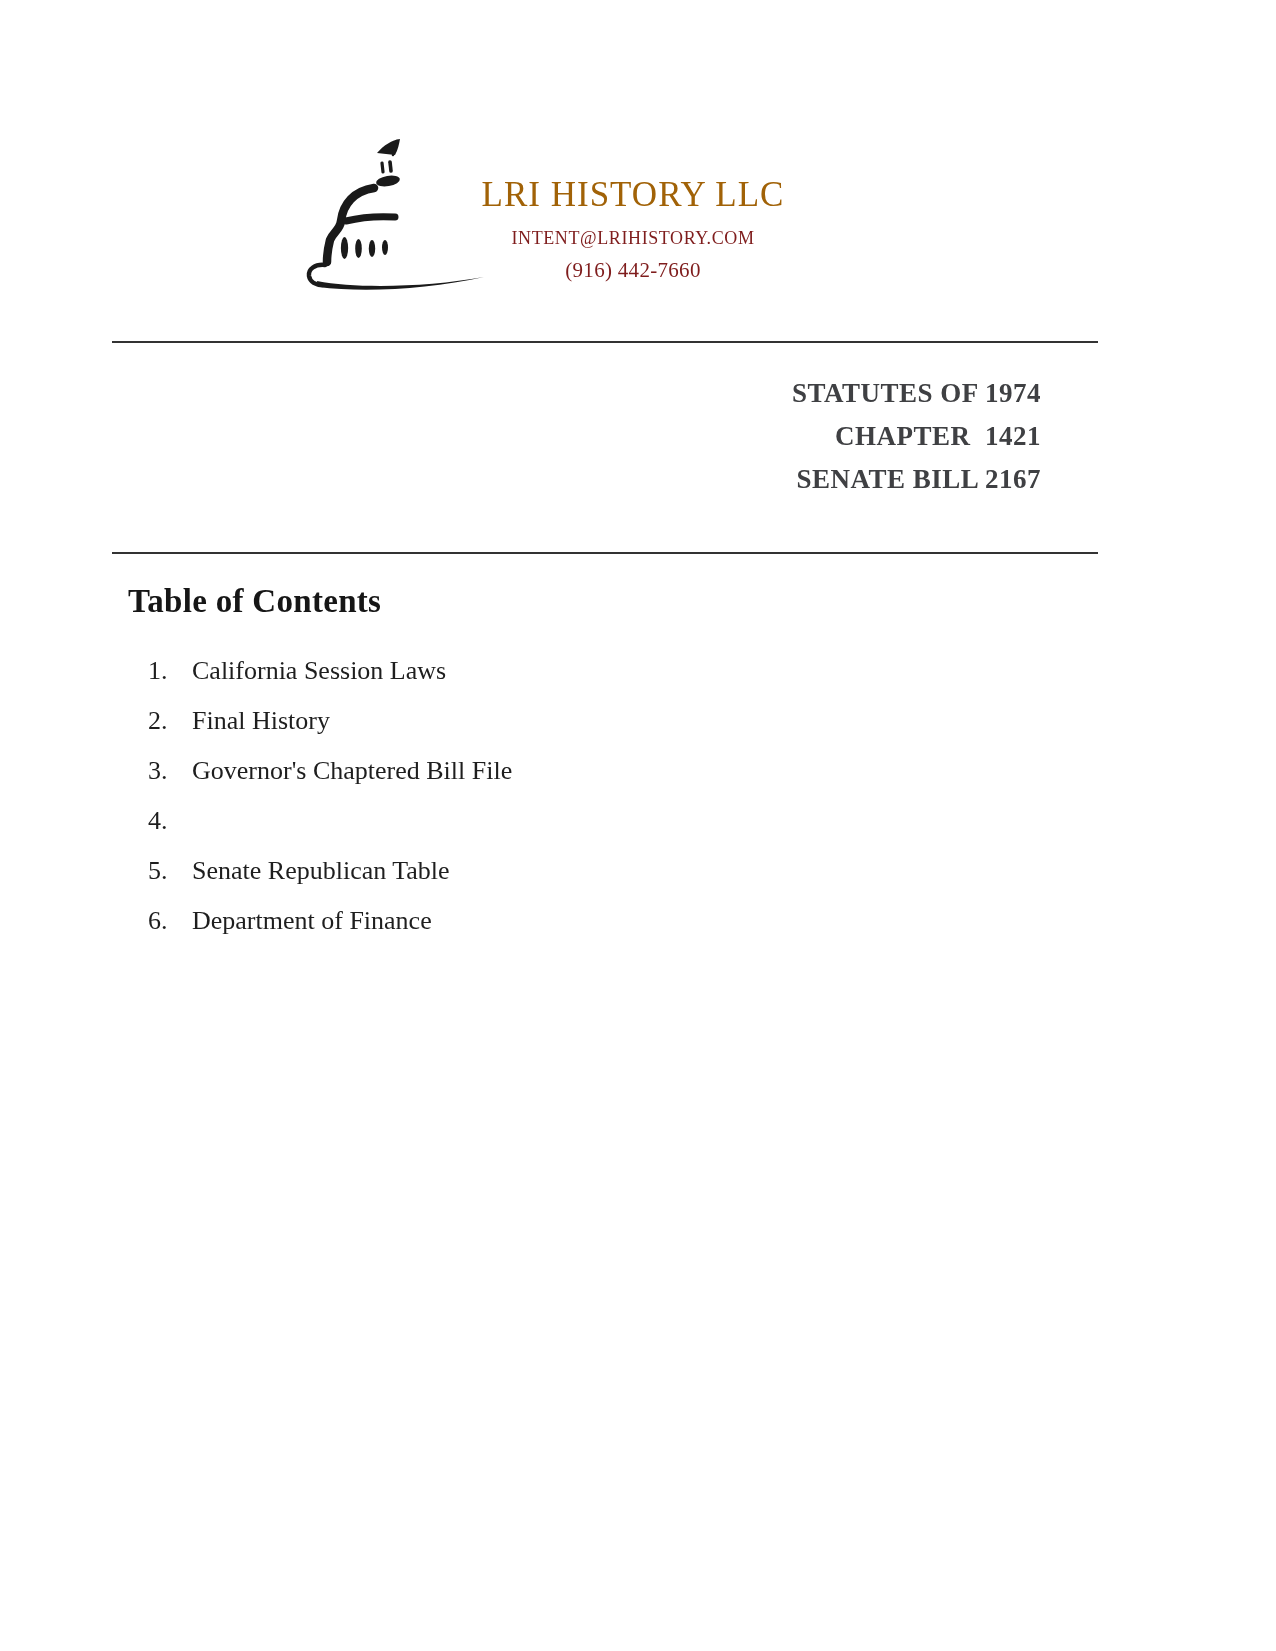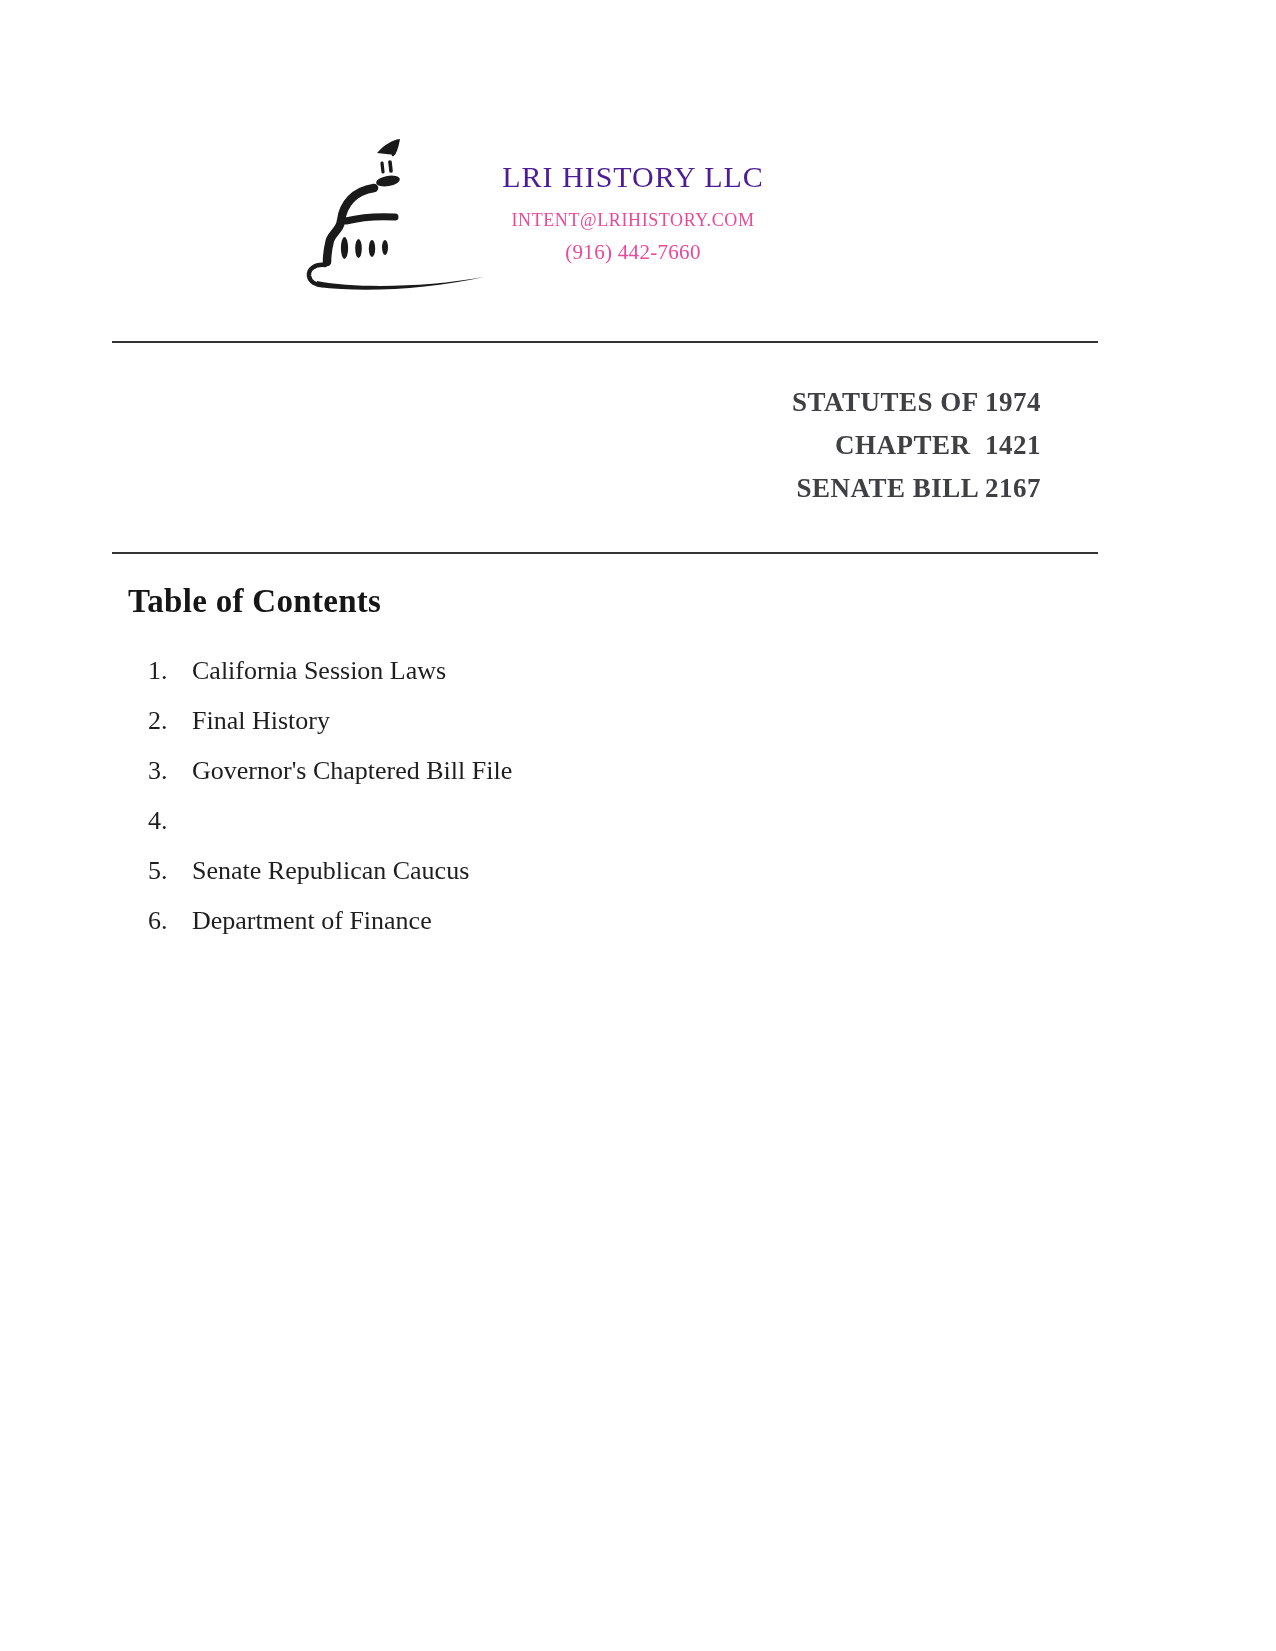--- a/index.html
+++ b/index.html
@@ -28,28 +28,29 @@
   .logo svg { display: block; width: 100%; height: 100%; }
 
   .company {
     position: absolute;
     left: 433px;
     top: 159px;
     width: 400px;
     text-align: center;
   }
   .company-name {
-    font-size: 30px;
+    font-size: 35px;
     line-height: 36px;
     letter-spacing: 1px;
-    color: #4c1d95;
+    color: #a16207;
     white-space: pre;
+    margin-top: 18px;
   }
   .contact {
-    color: #ec4899;
+    color: #7f1d1d;
     letter-spacing: 0.6px;
     white-space: pre;
   }
   .contact.email   { margin-top: 13px; font-size: 18px; line-height: 24px; }
   .contact.site    { margin-top: 11px; font-size: 18px; line-height: 24px; }
   .contact.phone   { margin-top: 8px;  font-size: 21px; line-height: 24px; letter-spacing: 0.3px; }
 
   
   .rule {
     position: absolute;
@@ -58,21 +59,21 @@
     height: 2px;
     background: #333333;
   }
   .rule1 { top: 341px; }
   .rule2 { top: 552px; }
 
   
   .reference {
     position: absolute;
     left: 112px;
-    top: 381px;
+    top: 372px;
     width: 929px;
     text-align: right;
   }
   .ref-line {
     font-size: 27px;
     font-weight: bold;
     line-height: 43px;
     letter-spacing: 0.5px;
     color: #3f4043;
     white-space: pre; 
@@ -172,21 +173,21 @@
     </li>
     <li class="toc-item">
       <span class="toc-num">3.</span>
       <span class="toc-label">Governor's Chaptered Bill File</span>
     </li>
     <li class="toc-item">
       <span class="toc-num">4.</span>
     </li>
     <li class="toc-item">
       <span class="toc-num">5.</span>
-      <span class="toc-label">Senate Republican Caucus</span>
+      <span class="toc-label">Senate Republican Table</span>
     </li>
     <li class="toc-item">
       <span class="toc-num">6.</span>
       <span class="toc-label">Department of Finance</span>
     </li>
   </ol>
 
 </div>
 
 </body></html>

